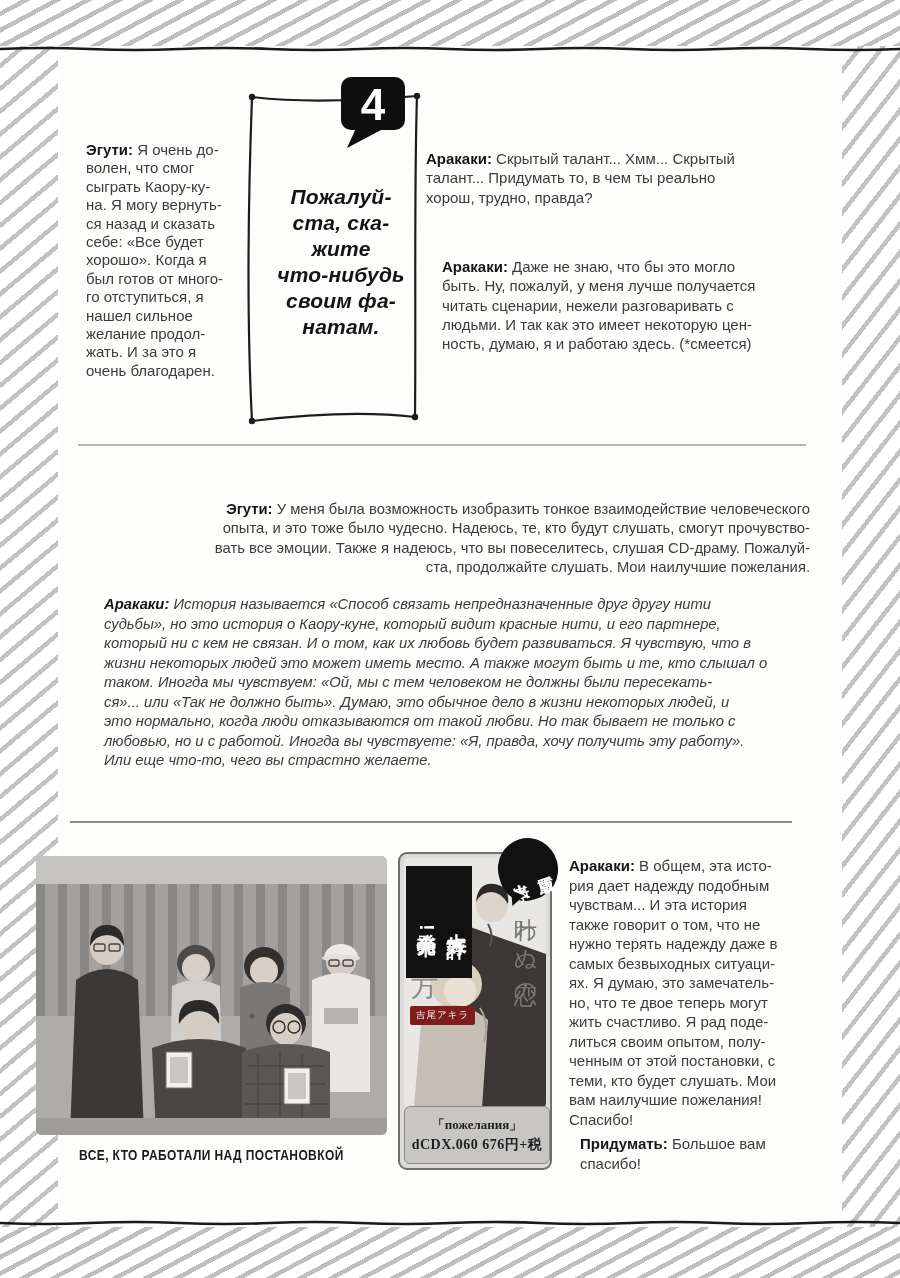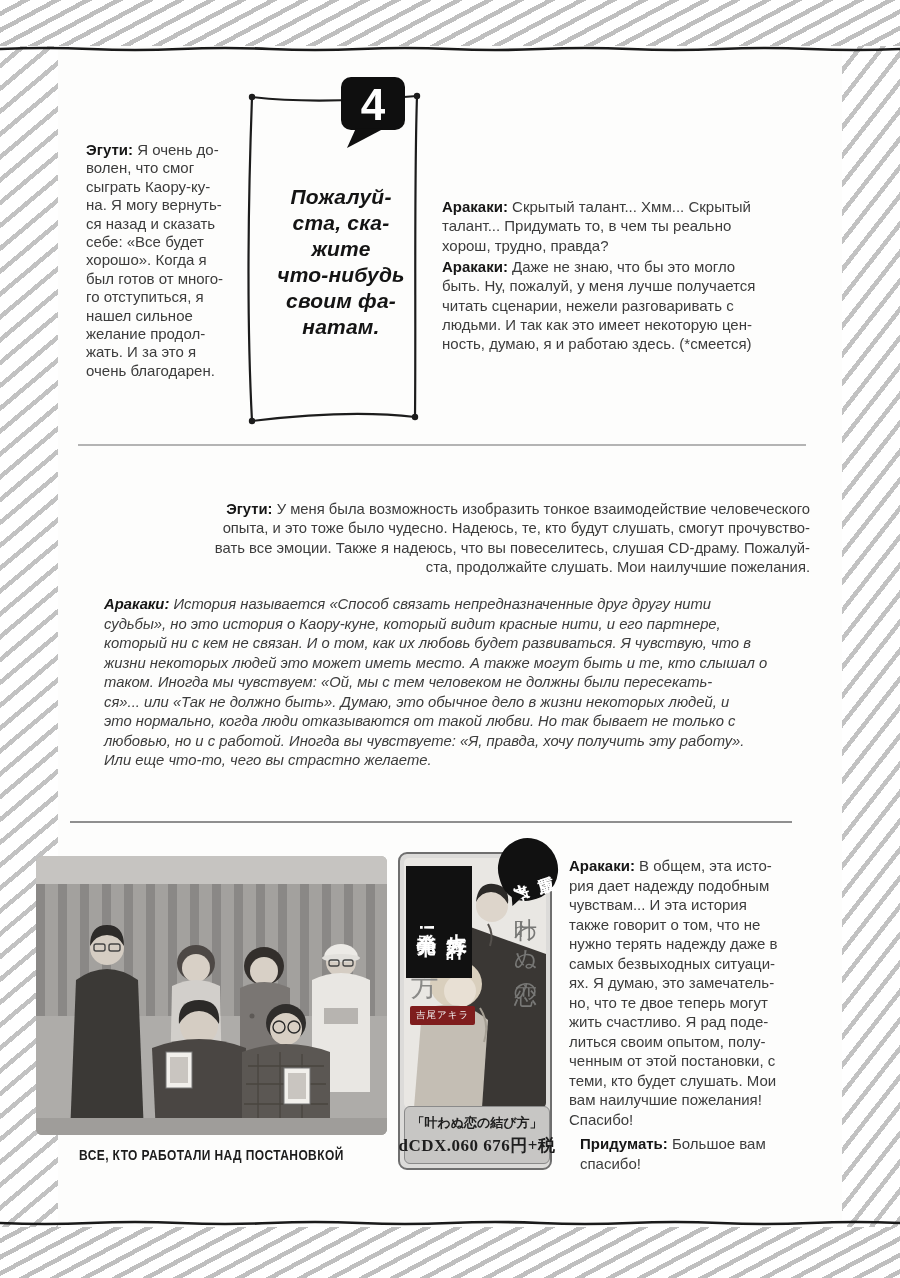--- a/index.html
+++ b/index.html
@@ -18,21 +18,21 @@
   .stripes-left{left:0;top:46px;width:58px;height:1181px;
     background:repeating-linear-gradient(140deg,#ffffff 0 13px,#c2c2c2 13px 17.5px);}
   .stripes-right{left:842px;top:46px;width:58px;height:1181px;
     background:repeating-linear-gradient(128deg,#ffffff 0 13px,#c2c2c2 13px 17.5px);}
   .hline{position:absolute;left:0;width:900px;height:8px;}
   
   .preline{white-space:pre-line;}
   .body{position:absolute;margin:0;font-size:15px;line-height:19.3px;color:#3c3c3c;}
   .body b{color:#161616;font-weight:bold;}
   .tl-block{left:86px;top:141px;width:162px;line-height:18.4px;}
-  .tr-p1{left:442px;top:149px;width:368px;margin-top:48px;}
+  .tr-p1{left:426px;top:149px;width:368px;}
   .tr-p2{left:442px;top:219px;width:368px;}
   .tr-p3{left:442px;top:257px;width:368px;}
   .mid-p1{left:104px;top:500px;width:706px;font-size:14.8px;text-align:right;}
   .mid-p2{left:104px;top:595px;width:706px;font-size:14.8px;line-height:19.5px;font-style:italic;}
   .br-p1{left:556px;top:856px;width:234px;line-height:19.5px;margin-left:13px;}
   .br-p2{left:580px;top:1134px;width:234px;line-height:20px;}
   .divider{position:absolute;}
   .d1{left:78px;top:444px;width:728px;height:2px;background:#b4b4b4;}
   .d2{left:70px;top:821px;width:722px;height:2px;background:#8f8f8f;}
   
@@ -65,21 +65,21 @@
   .title-col{position:absolute;writing-mode:vertical-rl;}
   .title-right{right:8px;top:46px;font-size:23px;letter-spacing:4px;color:#787876;}
   .title-left{left:5px;top:50px;font-size:28px;letter-spacing:6px;color:#8a8a88;}
   .author-chip{position:absolute;left:10px;top:152px;background:#7f1d1d;color:#f2f2f2;
     font-size:9.5px;padding:3px 6px;border-radius:2px;letter-spacing:1px;}
   .cover-caption{position:absolute;left:4px;bottom:4px;width:146px;height:58px;box-sizing:border-box;
     background:#c7c6c4;border:1px solid #8a8a8a;border-radius:6px;
     display:flex;flex-direction:column;align-items:center;justify-content:center;gap:2px;
     font-family:"Liberation Serif","DejaVu Serif",serif;color:#1e1e1e;font-weight:bold;}
   .cover-caption .cap1{font-size:13px;white-space:nowrap;}
-  .cover-caption .cap2{font-size:17px;white-space:nowrap;letter-spacing:.5px;}
+  .cover-caption .cap2{font-size:14px;white-space:nowrap;letter-spacing:.5px;}
 </style>
 </head>
 <body>
 
 <div class="page">
 
   <div class="stripes stripes-top"></div>
   <div class="stripes stripes-bottom"></div>
   <div class="stripes stripes-left"></div>
   <div class="stripes stripes-right"></div>
@@ -231,21 +231,21 @@
       </svg>
     </div>
     <div class="title-col title-right preline">叶わぬ恋の</div>
     <div class="title-col title-left preline">結び方</div>
     <div class="promo-box preline">大好評
 発売中!</div>
     <div class="reprint-bubble preline">重版
 出来</div>
     <div class="author-chip">吉尾アキラ</div>
     <div class="cover-caption">
-      <div class="cap1">「叶わぬ恋の結び方」</div>
+      <div class="cap1">「пожелания」</div>
       <div class="cap2">dCDX.060  676円+税</div>
     </div>
   </div>
 
   <p class="body preline br-p1"><b>Аракаки:</b><span> В общем, эта исто-
 рия дает надежду подобным
 чувствам... И эта история
 также говорит о том, что не
 нужно терять надежду даже в
 самых безвыходных ситуаци-

